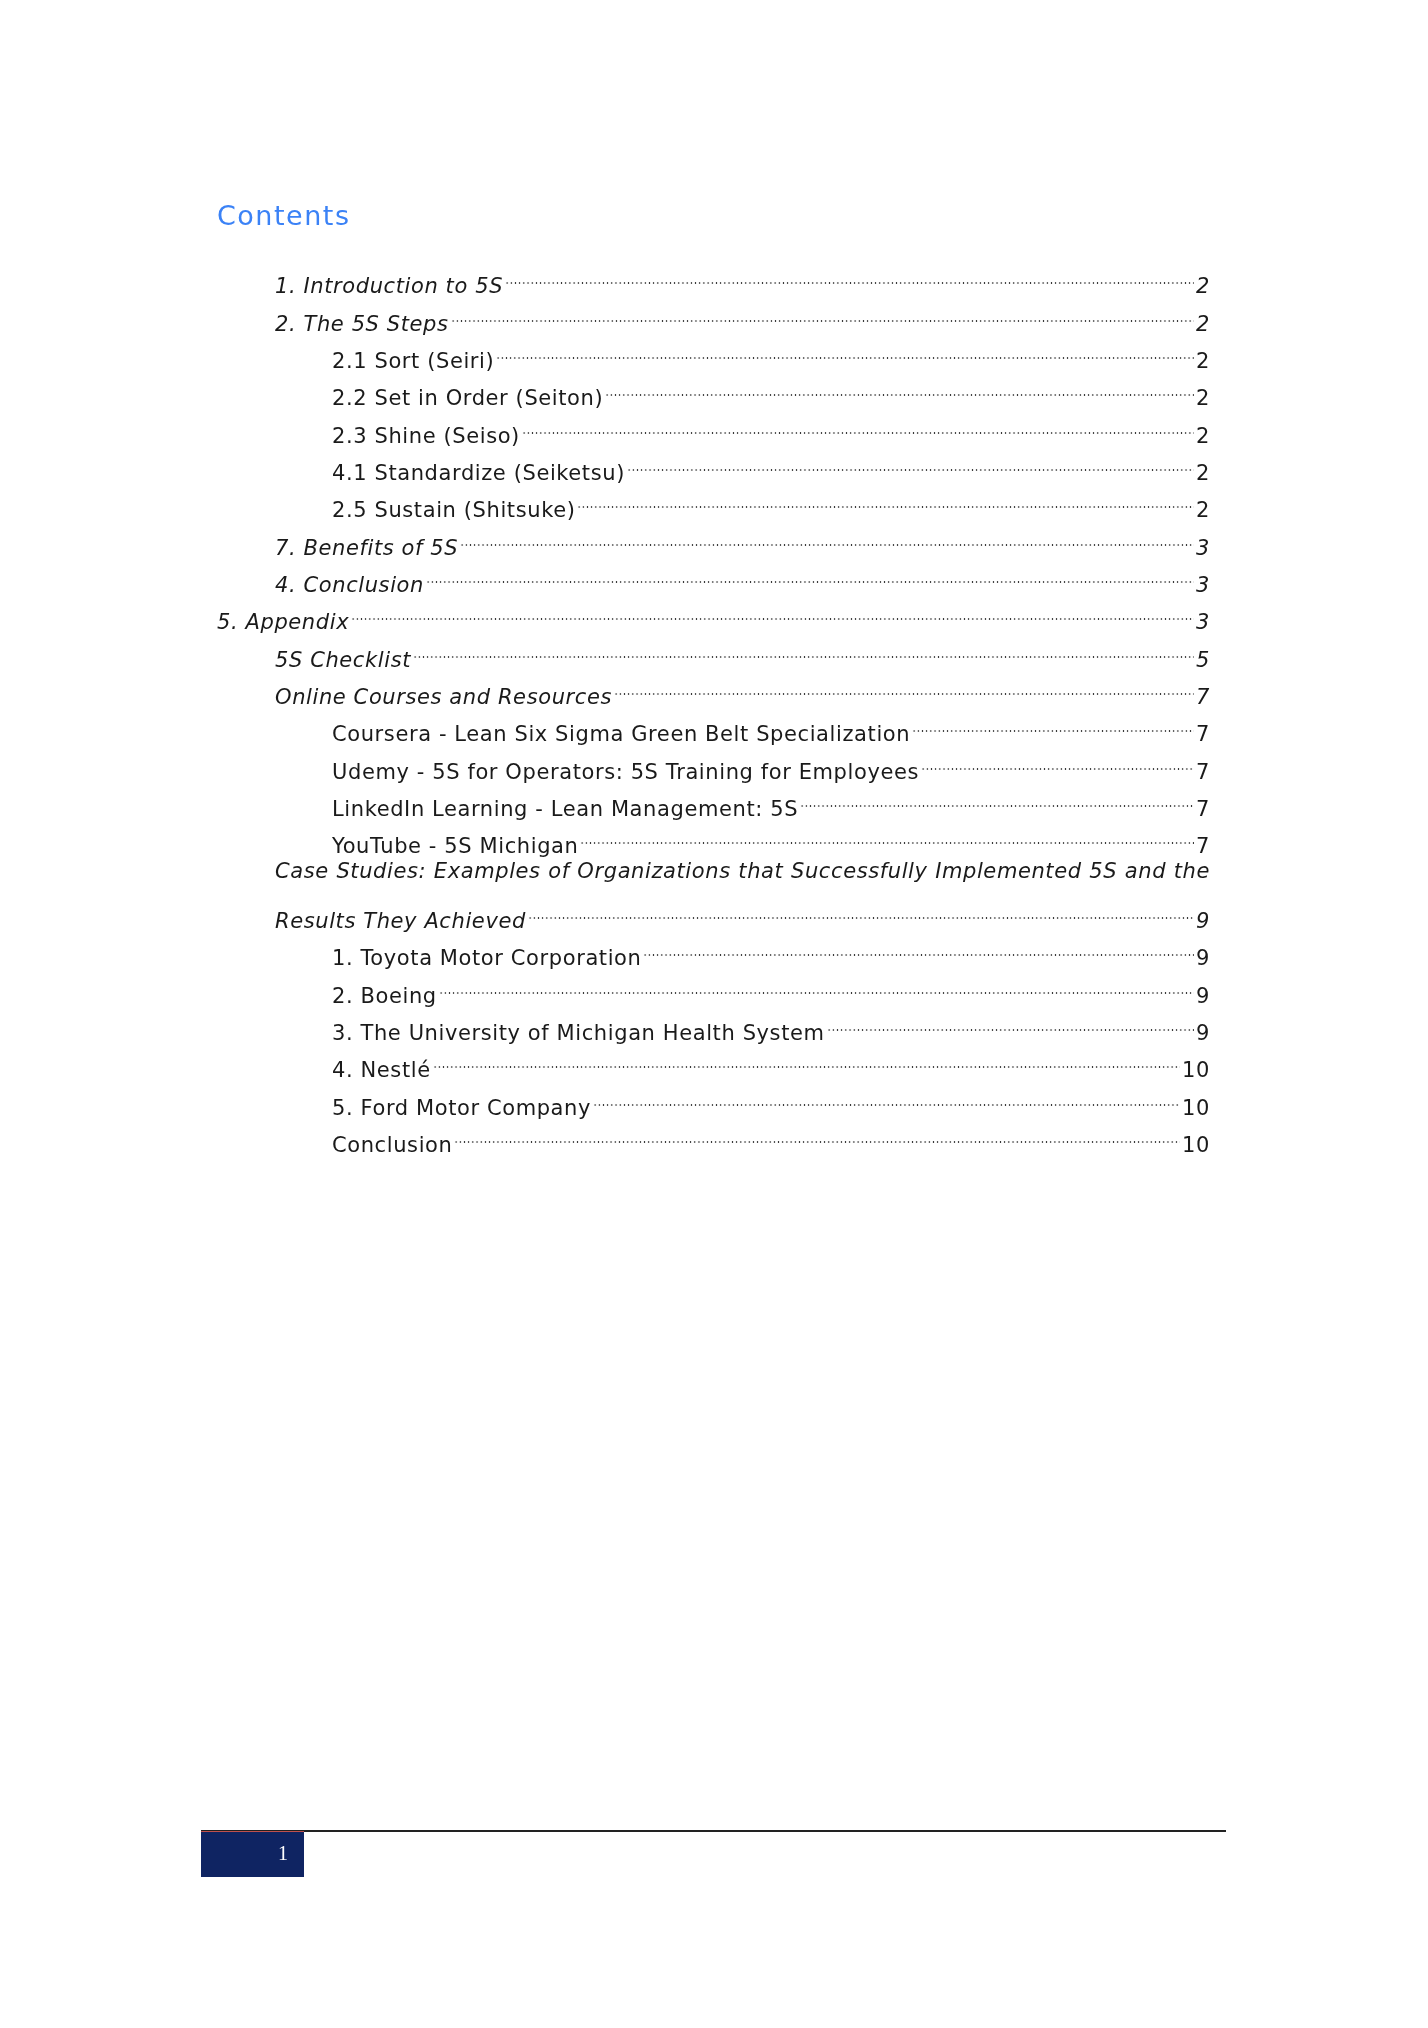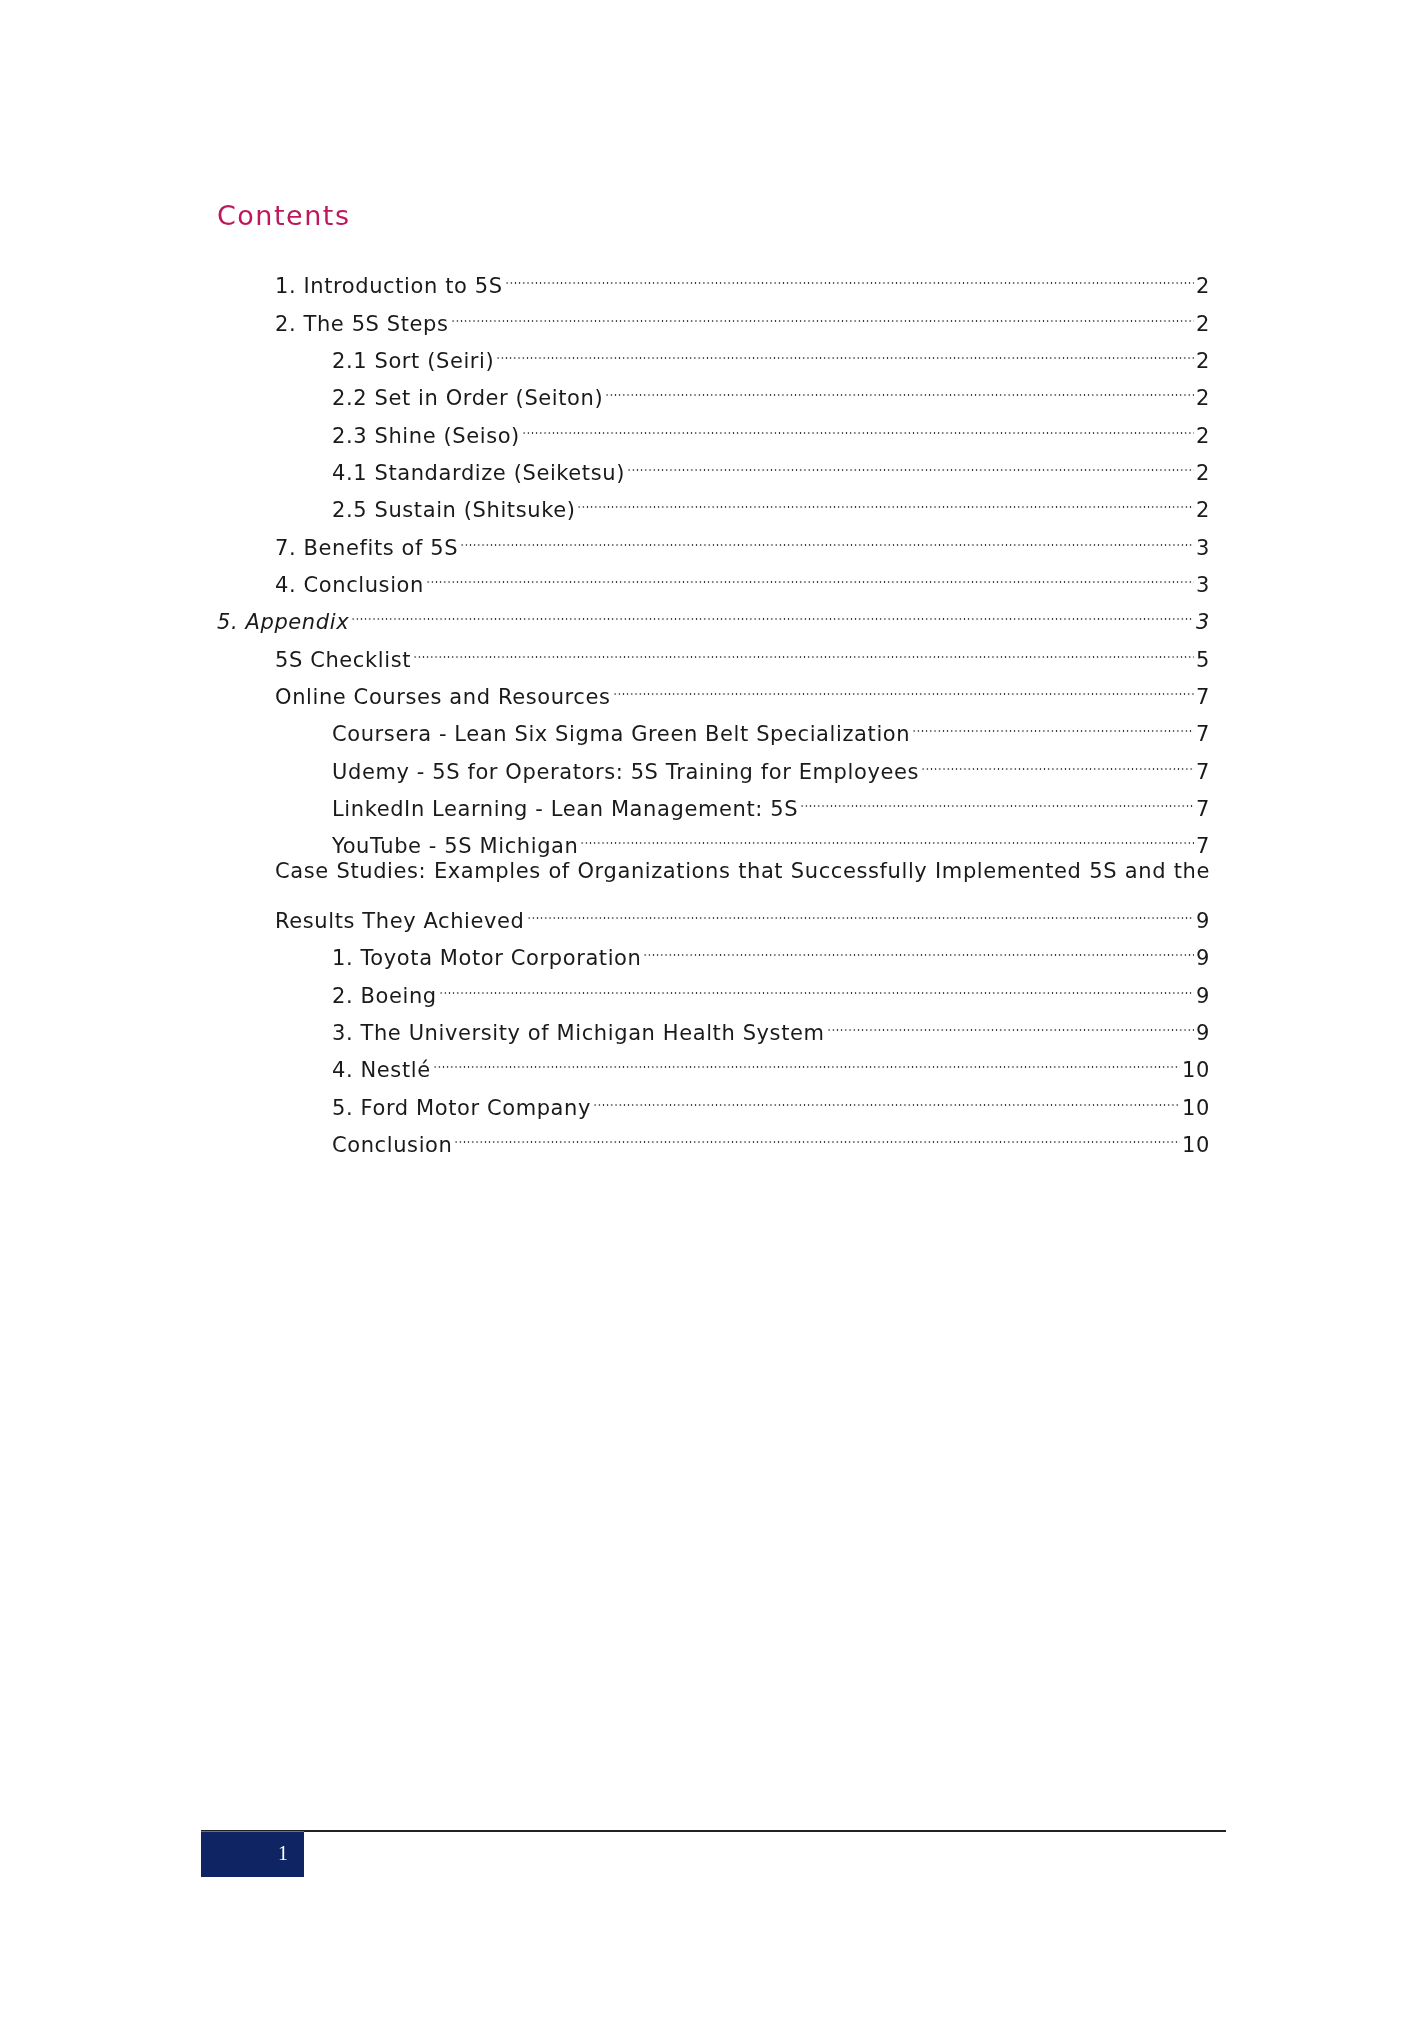--- a/index.html
+++ b/index.html
@@ -3,32 +3,32 @@
   <meta charset="utf-8">
   <style>
     * { margin: 0; padding: 0; box-sizing: border-box; }
     html, body { width: 1428px; height: 2028px; background: #ffffff; overflow: hidden; }
     body { position: relative; font-family: "DejaVu Sans", sans-serif; color: #1a1a1a; }
 
     .toc-title {
       position: absolute; left: 217px; top: 198px;
       font-family: "DejaVu Sans", sans-serif;
       font-size: 27px; line-height: 36px;
-      color: #be185d; letter-spacing: 1.5px; font-weight: normal;
+      color: #3b82f6; letter-spacing: 1.5px; font-weight: normal;
     }
 
     .toc { position: absolute; left: 217px; top: 256px; width: 993px; }
     .toc-row {
       position: relative; display: flex; align-items: baseline;
       height: 37.33px; line-height: 37.33px;
       font-size: 21px; letter-spacing: 0.6px; color: #1a1a1a;
       white-space: nowrap;
     }
     .toc-row.l0 { padding-left: 0; font-style: italic; }
-    .toc-row.l1 { padding-left: 58px; }
+    .toc-row.l1 { padding-left: 58px; font-style: italic; }
     .toc-row.l2 { padding-left: 115px; justify-content: center; }
     .toc-row .label { flex: 0 0 auto; padding-right: 2px; }
     .toc-row .leader {
       flex: 1 1 auto; overflow: hidden; height: 37.33px;
       position: relative;
     }
     .toc-row .leader::before {
       content: "";
       position: absolute; left: 0; right: 0; bottom: 9px; height: 2px;
       background-image: radial-gradient(circle, #333 0.8px, transparent 1px);

